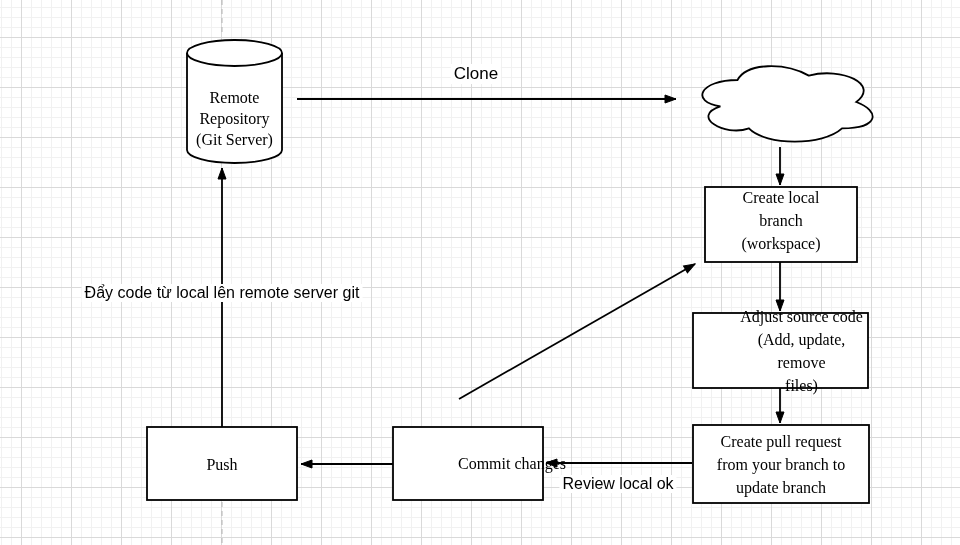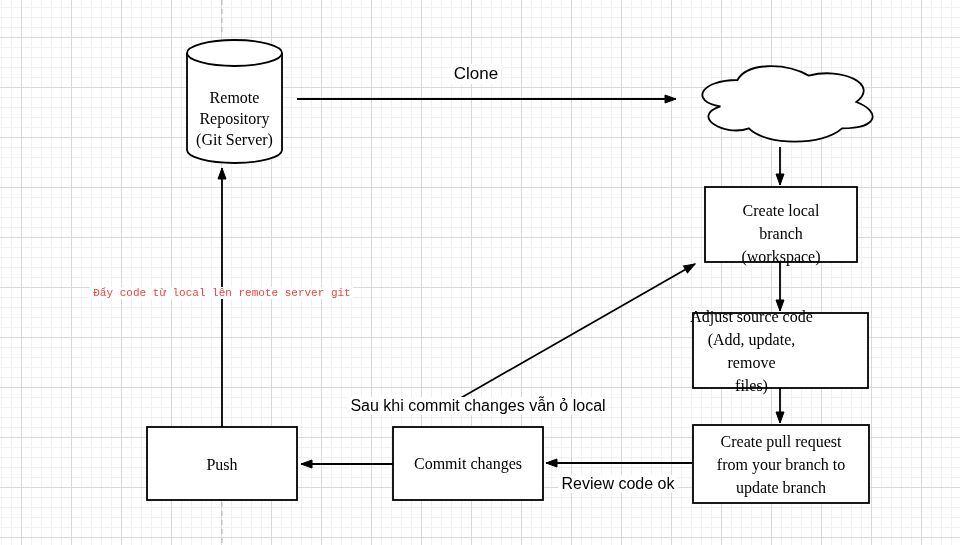--- a/index.html
+++ b/index.html
@@ -33,23 +33,23 @@
     position:absolute;
     transform:translate(-50%,-50%);
     background:#ffffff;
     padding:0 3px;
     font-size:16px;
     white-space:nowrap;
     color:#000;
   }
   .edge-label.clone{font-size:17px;}
   .edge-label.push-note{
-    font-family:Liberation Mono, monospace;
-    font-size:11px;
-    color:#ef4444;
+    font-family:Liberation Sans, sans-serif;
+    font-size:16px;
+    color:#000000;
   }
 </style>
 </head>
 <body>
 
 <div class="canvas">
 
   <svg class="layer" viewBox="0 0 960 545" xmlns="http://www.w3.org/2000/svg">
     <defs>
       <marker id="ah" viewBox="0 0 13 10" refX="12" refY="5" markerWidth="13" markerHeight="10" orient="auto" markerUnits="userSpaceOnUse">
@@ -87,37 +87,36 @@
     <rect x="693" y="425" width="176" height="78" fill="#fff" stroke="#000" stroke-width="1.8"></rect>
     <rect x="393" y="427" width="150" height="73" fill="#fff" stroke="#000" stroke-width="1.8"></rect>
     <rect x="147" y="427" width="150" height="73" fill="#fff" stroke="#000" stroke-width="1.8"></rect>
   </svg>
 
   <div class="node-label" style="left:187px;top:68px;width:95px;height:100px;line-height:21px;">Remote
 Repository
 (Git Server)</div>
 
 
-  <div class="node-label" style="left:705px;top:187px;width:152px;height:93px;border-radius:14px;">Create local
+  <div class="node-label" style="left:705px;top:174px;width:152px;height:93px;border-radius:14px;">Create local
 branch
 (workspace)</div>
 
-  <div class="node-label" style="left:682px;top:313px;width:139px;height:75px;text-align:center;">Adjust source code
+  <div class="node-label" style="left:732px;top:313px;width:139px;height:75px;text-align:center;">Adjust source code
 (Add, update, remove
 files)</div>
 
   <div class="node-label" style="left:693px;top:425px;width:176px;height:78px;">Create pull request
 from your branch to
 update branch</div>
 
-  <div class="node-label" style="left:393px;top:427px;width:150px;height:73px;">Commit changes</div>
+  <div class="node-label" style="left:393px;top:427px;width:150px;height:73px;padding-left:44px;">Commit changes</div>
 
   <div class="node-label" style="left:147px;top:427px;width:150px;height:75px;text-align:center;">Push</div>
 
   <div class="edge-label clone" style="left:452px;top:74px;margin-left:24px;">Clone</div>
 
   <div class="edge-label push-note" style="left:222px;top:293px;">Đẩy code từ local lên remote server git</div>
 
-  <div class="edge-label" style="left:478px;top:406px;">Sau khi commit changes vẫn ỏ local</div>
 
-  <div class="edge-label" style="left:618px;top:484px;">Review code ok</div>
+  <div class="edge-label" style="left:618px;top:484px;">Review local ok</div>
 
 </div>
 
 </body></html>

